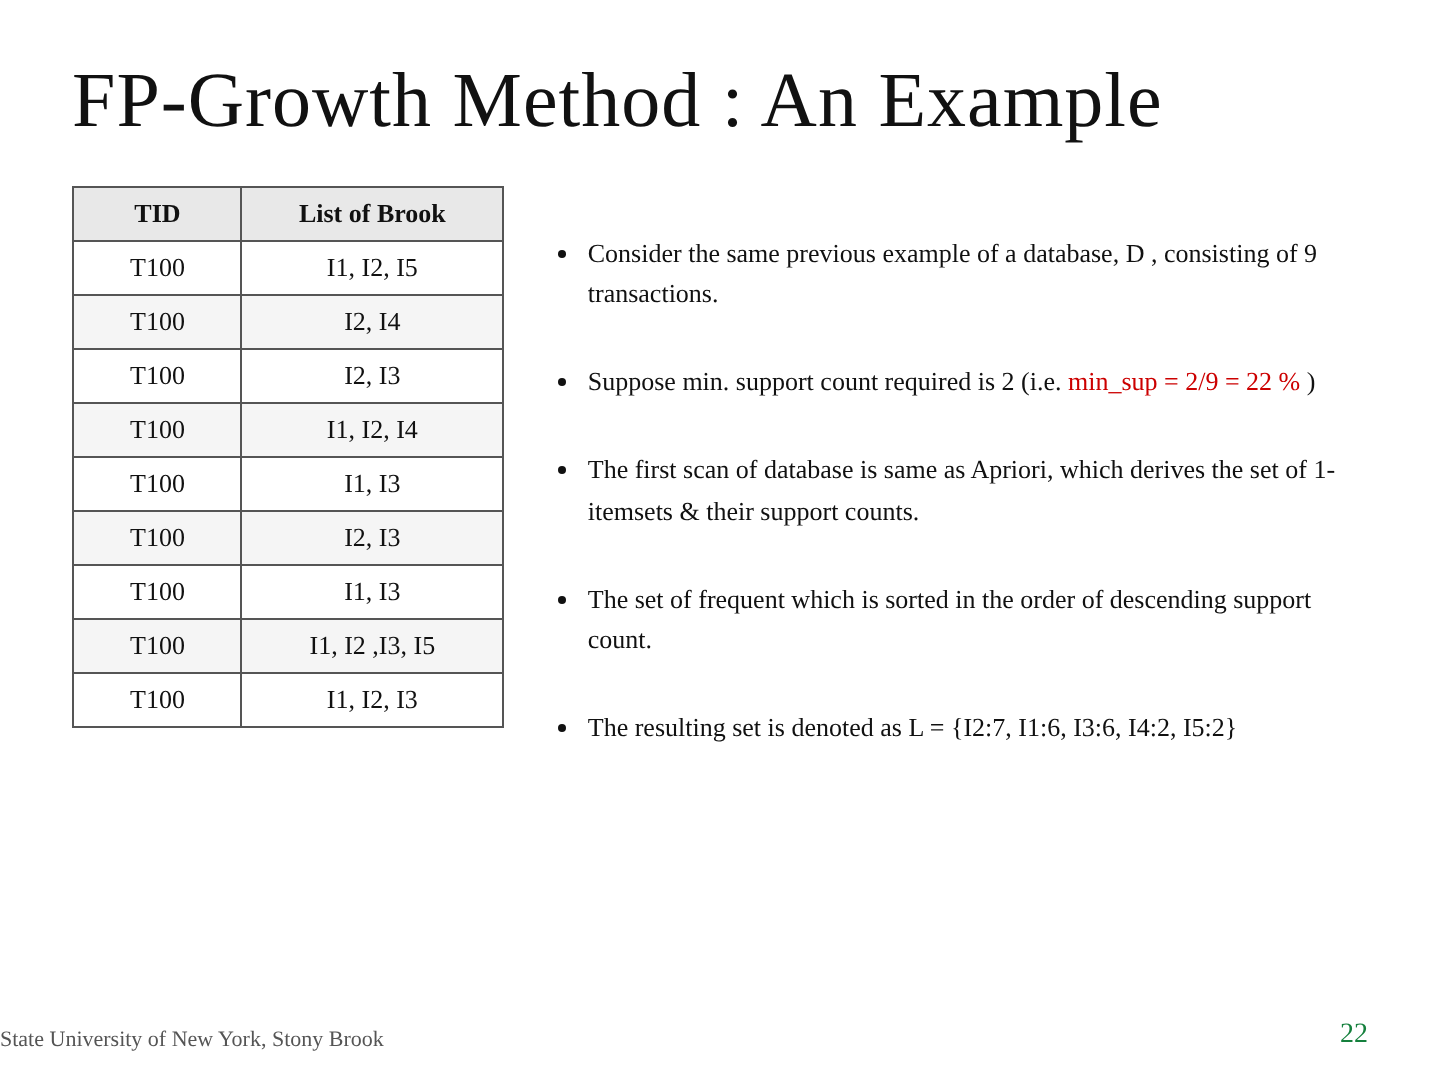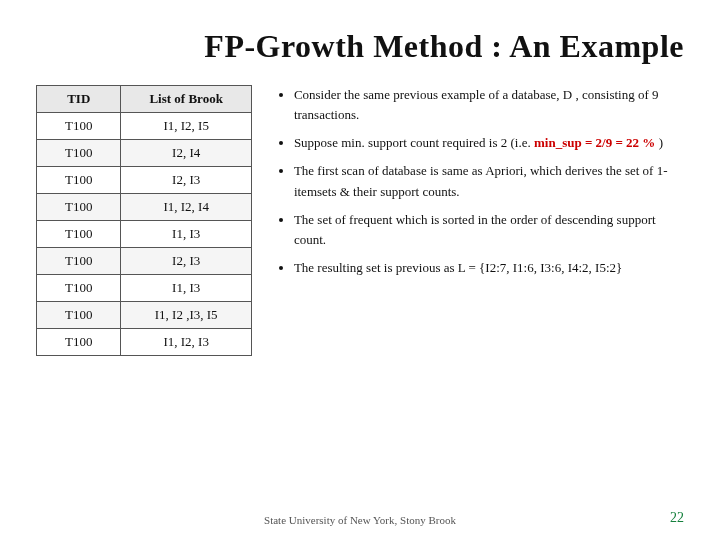--- a/index.html
+++ b/index.html
@@ -9,25 +9,24 @@
       background: #fff;
       font-family: Georgia, 'Times New Roman', serif;
       color: #111;
       overflow: hidden;
       position: relative;
     }
     .page {
       padding: 28px 36px 20px 36px;
     }
     .title {
-      font-size: 32px;
-      font-weight: bold;
+      font-size: 39px;
+      font-weight: normal;
       margin-bottom: 20px;
       letter-spacing: 0.5px;
-      text-align: right;
     }
     .content-area {
       display: flex;
       flex-direction: row;
       gap: 24px;
       align-items: flex-start;
     }
     .table-wrapper {
       flex: 0 0 auto;
     }
@@ -55,31 +54,31 @@
       flex: 1 1 auto;
       font-size: 13px;
       line-height: 1.55;
     }
     .bullet-area ul {
       list-style: disc;
       padding-left: 18px;
     }
     .bullet-area ul li {
       margin-bottom: 8px;
+      margin-top: 24px;
     }
     .highlight {
       color: #cc0000;
-      font-weight: bold;
+      font-weight: normal;
     }
     .footer {
       position: absolute;
       bottom: 14px;
       left: 0;
       right: 0;
-      text-align: center;
       font-size: 11px;
       color: #555;
     }
     .page-num {
       position: absolute;
       bottom: 14px;
       right: 36px;
       font-size: 14px;
       color: #15803d;
     }
@@ -137,21 +136,21 @@
             </tr>
           </tbody>
       </table>
     </div>
     <div class="bullet-area">
       <ul id="bullet-list">
       <li>Consider the same previous example of a database, D , consisting of 9 transactions.</li>
           <li>Suppose min. support count required is 2 (i.e. <span class="highlight">min_sup = 2/9 = 22 %</span> )</li>
           <li>The first scan of database is same as Apriori, which derives the set of 1-itemsets &amp; their support counts.</li>
           <li>The set of frequent which is sorted in the order of descending support count.</li>
-          <li>The resulting set is previous as L = {I2:7, I1:6, I3:6, I4:2, I5:2}</li>
+          <li>The resulting set is denoted as L = {I2:7, I1:6, I3:6, I4:2, I5:2}</li>
         </ul>
     </div>
   </div>
 </div>
 
 <div class="footer">
   <span>State University of New York, Stony Brook</span>
 </div>
 <div class="page-num">22</div>
 

